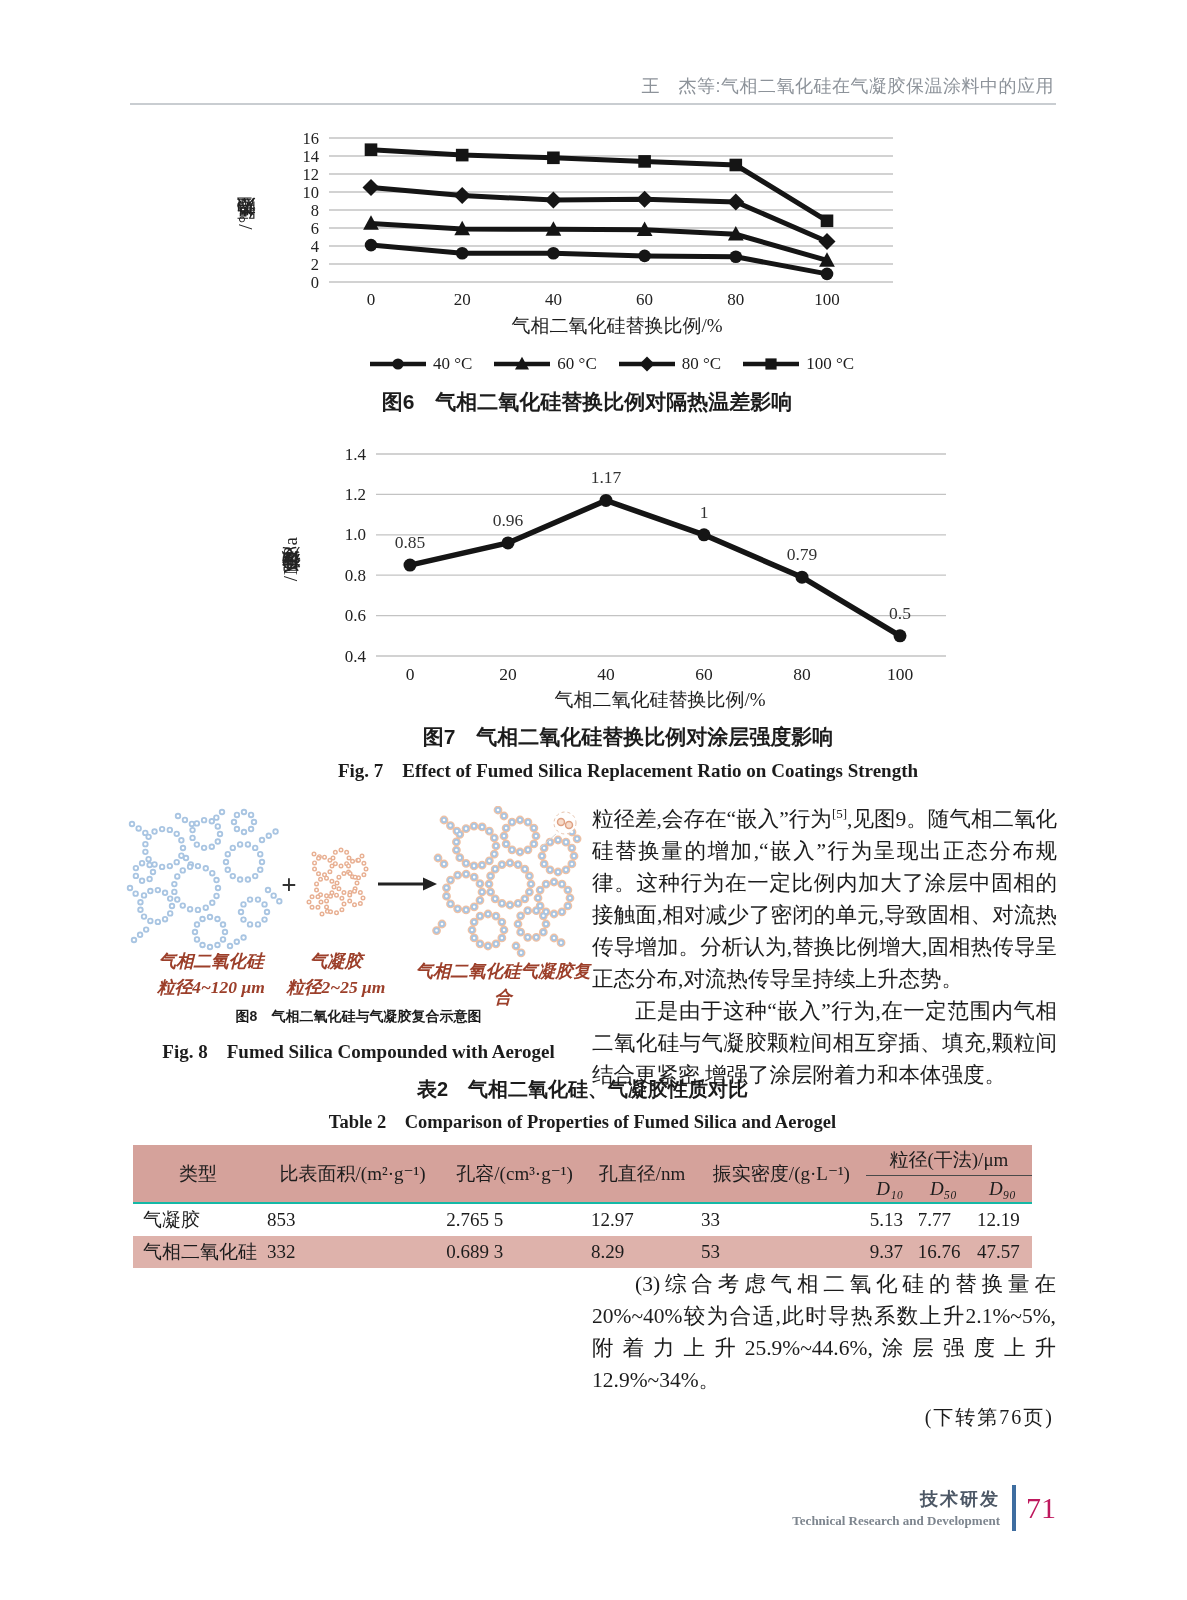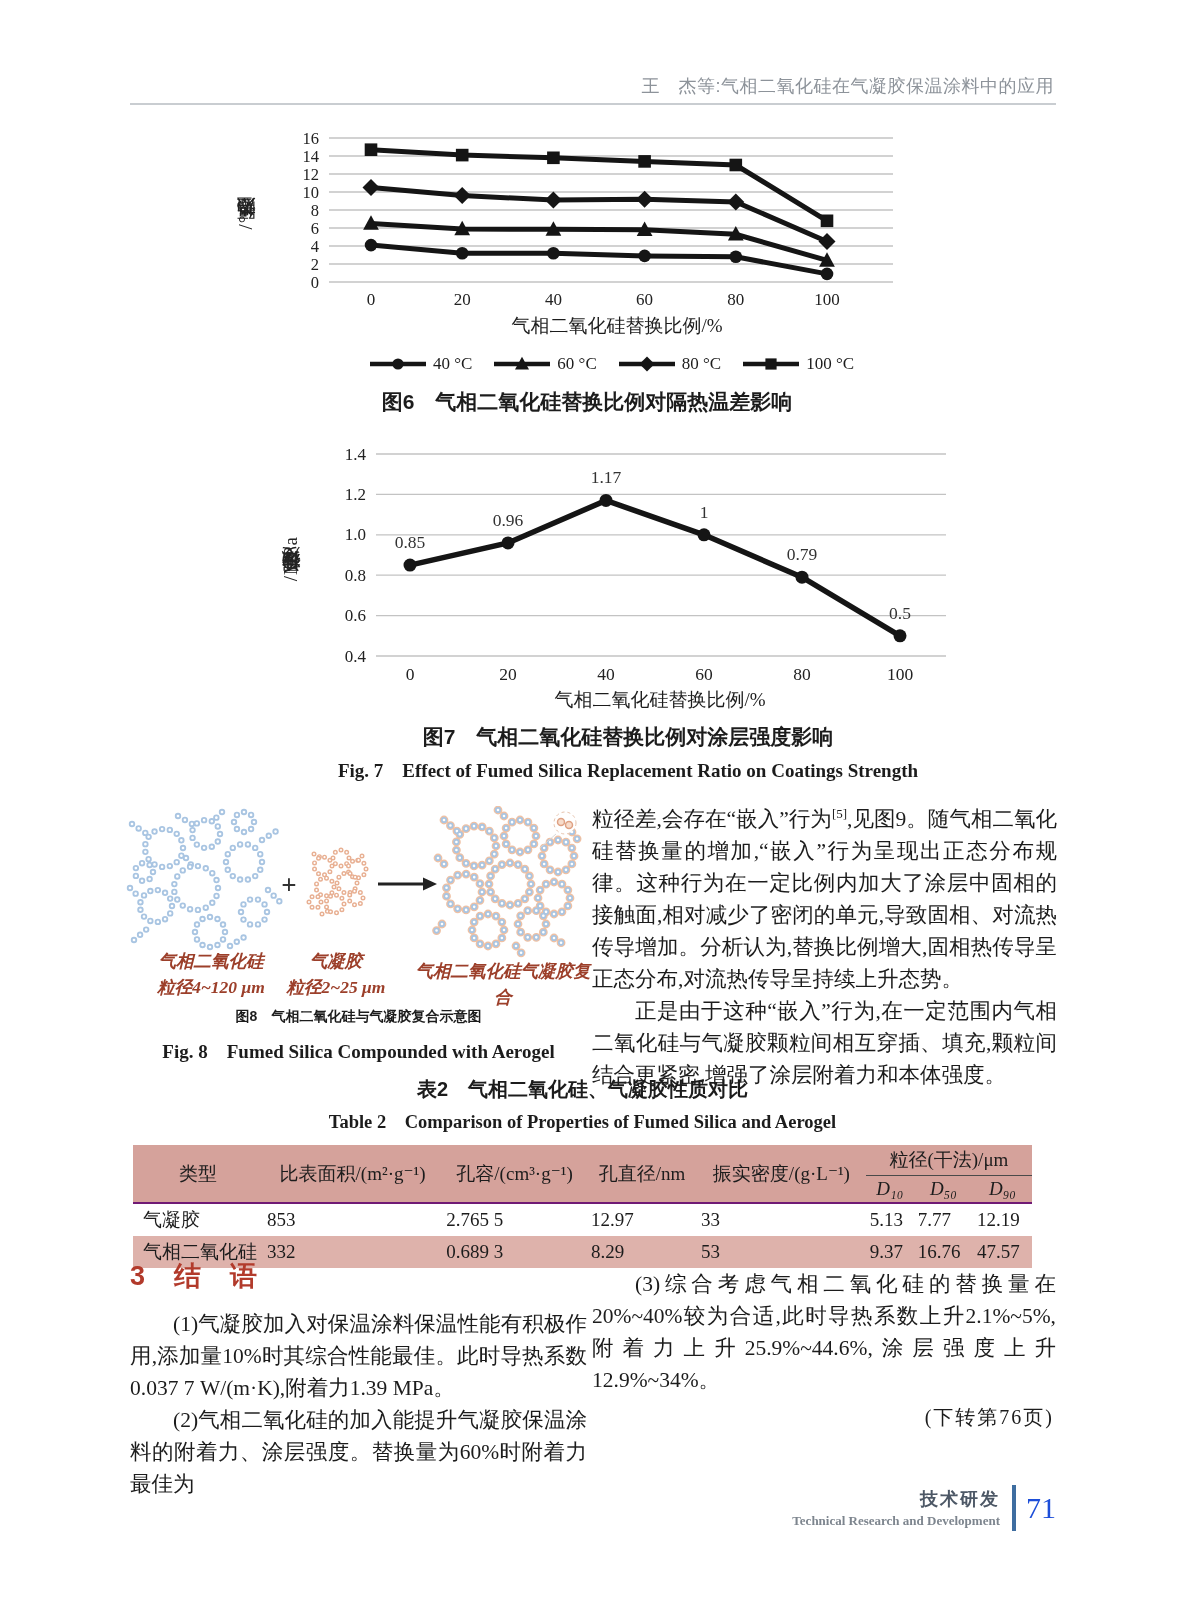--- a/index.html
+++ b/index.html
@@ -38,21 +38,21 @@
   .para.indent{text-indent:2em;}
   .para sup{font-size:13px;}
 
   
   .table-block{position:absolute;top:1076px;left:133px;width:899px;}
   .tbl-title-cn{text-align:center;font-weight:bold;font-size:20px;
                 font-family:"Liberation Sans","DejaVu Sans",sans-serif;}
   .tbl-title-en{text-align:center;font-weight:bold;font-size:18.5px;margin-top:6px;}
   table.props{width:100%;border-collapse:collapse;margin-top:11px;font-size:19px;}
   table.props th{background:#d5a29b;font-weight:normal;padding:2px 4px;}
-  table.props thead{border-bottom:2px solid #701a75;}
+  table.props thead{border-bottom:2px solid #14b8a6;}
   table.props th.group{border-bottom:1.5px solid #4a4a4a;}
   table.props td{padding:3px 4px;text-align:left;height:26px;}
   table.props th{text-align:center;}
   table.props .col-type{width:122px;}
   table.props td.left{text-align:left;padding-left:10px;}
   table.props tbody tr.pink{background:#deb2ab;}
   .dcol{font-style:italic;}
 
   
   .concl-left{position:absolute;top:1258px;left:130px;width:457px;}
@@ -61,21 +61,21 @@
           font-family:"Liberation Sans","DejaVu Sans",sans-serif;}
   .jump-note{text-align:right;font-size:20px;margin-top:8px;letter-spacing:2px;padding-right:2px;}
 
   
   .footer{position:absolute;top:1485px;right:131px;display:flex;align-items:center;}
   .f-txt{text-align:right;}
   .f-cn{font-family:"Liberation Sans","DejaVu Sans",sans-serif;font-weight:bold;font-size:18px;
         color:#4d5866;letter-spacing:2px;}
   .f-en{font-size:13px;color:#7d858e;margin-top:2px;font-weight:bold;}
   .f-bar{width:4px;height:46px;background:#3e6da0;margin:0 10px 0 12px;}
-  .f-num{font-size:30px;color:#1d4ed8;}
+  .f-num{font-size:30px;color:#be185d;}
 </style>
 </head>
 <body>
 
 <div class="page">
 
   <div class="running-head">王　杰等:气相二氧化硅在气凝胶保温涂料中的应用</div>
   <div class="head-rule"></div>
 
   <section class="fig6-block">
@@ -382,25 +382,20 @@
           <td>8.29</td>
           <td>53</td>
           <td>9.37</td>
           <td>16.76</td>
           <td>47.57</td>
         </tr>
       </tbody>
     </table>
   </section>
 
-  <section class="concl-left">
-    <h2 class="h-conc">3　结　语</h2>
-    <p class="para indent">(1)气凝胶加入对保温涂料保温性能有积极作用,添加量10%时其综合性能最佳。此时导热系数0.037 7 W/(m·K),附着力1.39 MPa。</p>
-    <p class="para indent">(2)气相二氧化硅的加入能提升气凝胶保温涂料的附着力、涂层强度。替换量为60%时附着力最佳为</p>
-  </section>
   <section class="concl-right">
     <p class="para indent">(3)综合考虑气相二氧化硅的替换量在20%~40%较为合适,此时导热系数上升2.1%~5%,附着力上升25.9%~44.6%,涂层强度上升12.9%~34%。</p>
     <div class="jump-note">(下转第76页)</div>
   </section>
 
   <div class="footer">
     <div class="f-txt">
       <div class="f-cn">技术研发</div>
       <div class="f-en">Technical Research and Development</div>
     </div>

